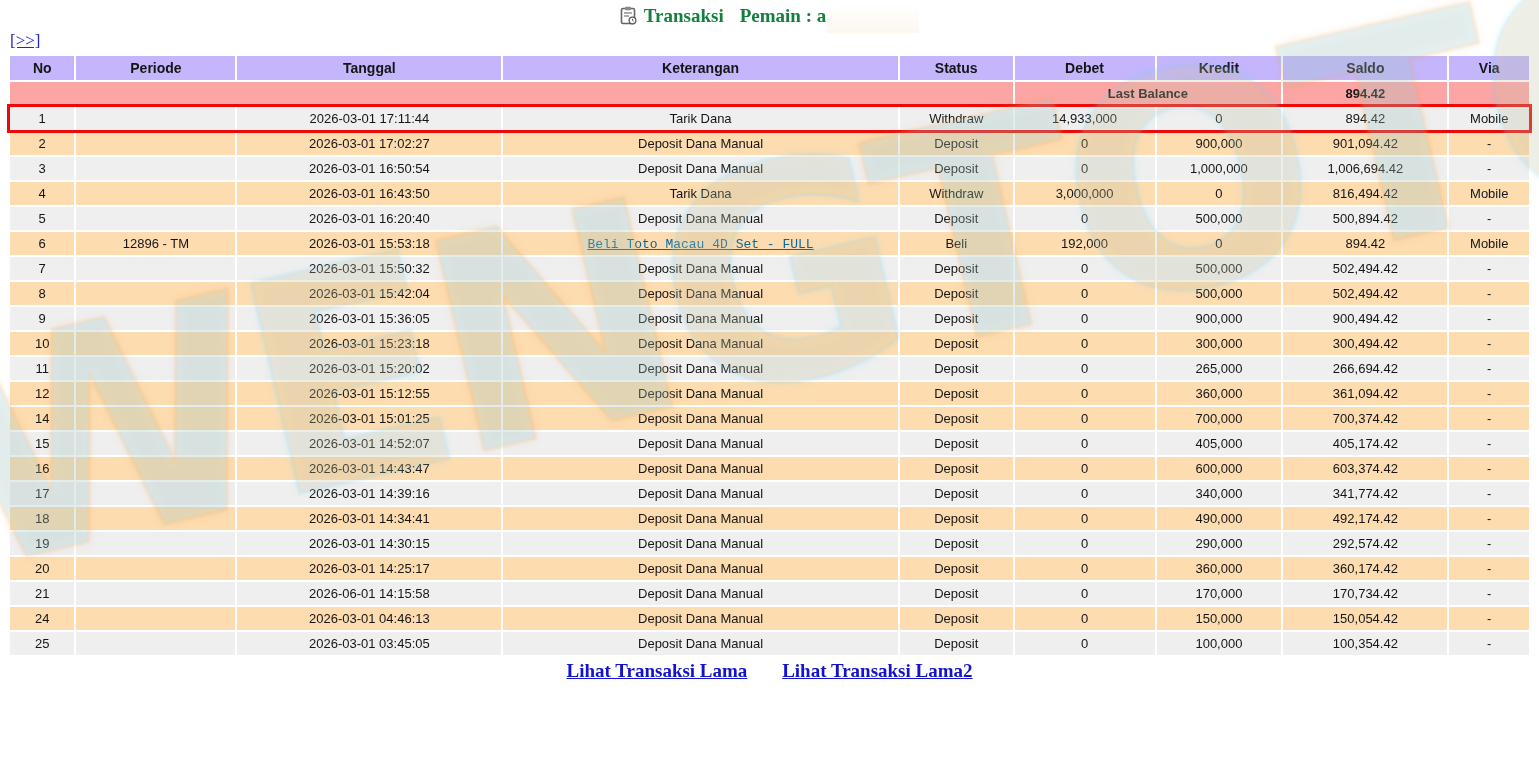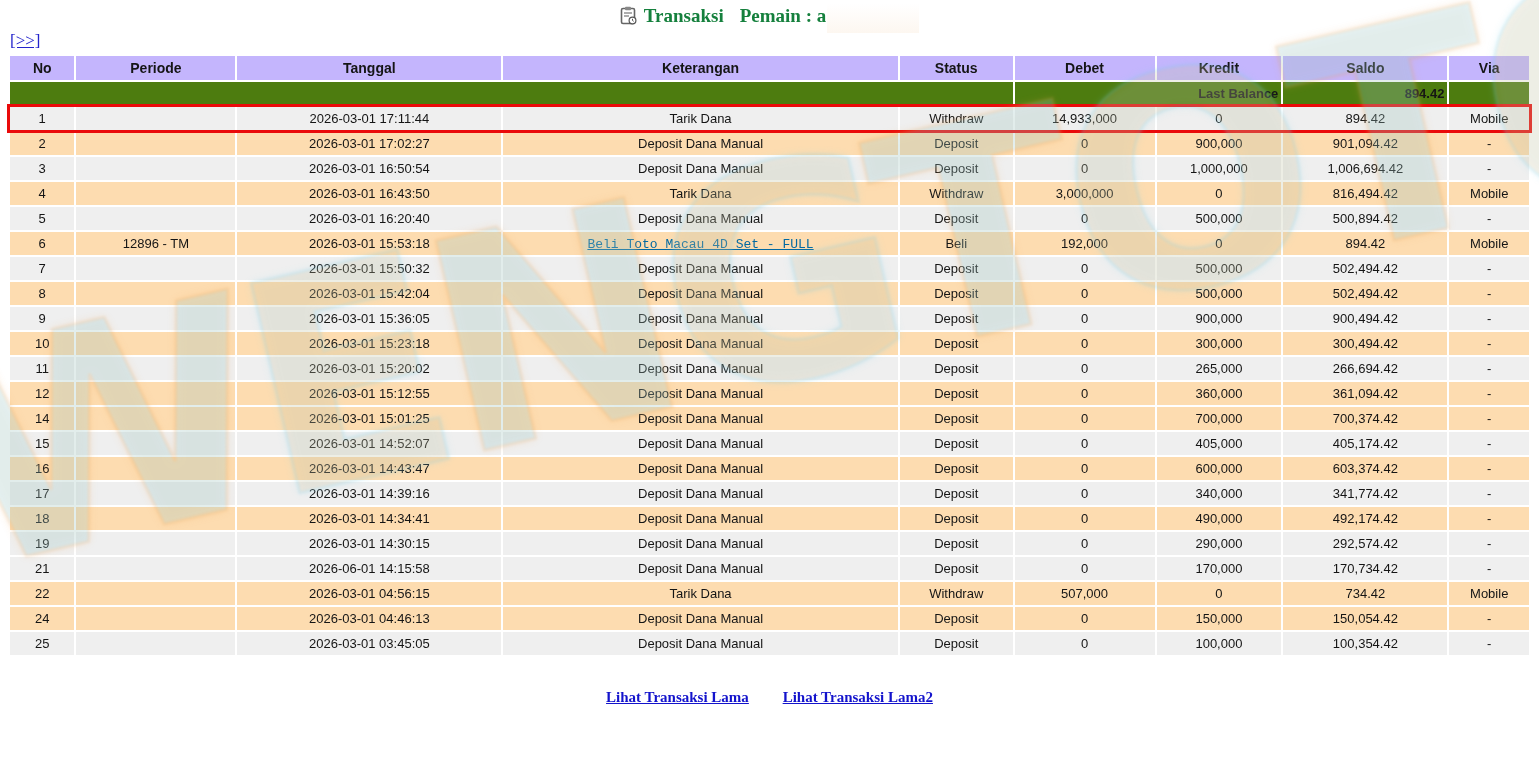--- a/index.html
+++ b/index.html
@@ -47,39 +47,39 @@
     font-size:14px; font-weight:bold; color:#151515;
     height:22px; padding:1px 2px; text-align:center;
   }
   table.tx td {
     height:21px; padding:1px 3px;
     text-align:center; font-size:13px; color:#151515;
     overflow:hidden; white-space:nowrap;
   }
   tr.row-peach td { background:#FDDCB0; }
   tr.row-gray  td { background:#EFEFEF; }
-  tr.lastbal td   { background:#4d7c0f;text-align:right; }
+  tr.lastbal td   { background:#fca5a5; }
   .lb-label { font-weight:bold; font-size:14px; color:#141414; }
   .lb-value { font-weight:bold; font-size:13.5px; color:#1616CC; }
 
   td.c-status { color:#CC2222; }
   td.c-kredit { color:#3A3AC8; }
   td.c-saldo  { color:#24249E; }
   td.c-tanggal, td.c-debet, td.c-via, td.c-no, td.c-periode { color:#1b1b1b; }
 
   a.ket-link { color:#0369a1; text-decoration:underline; cursor:pointer;font-family:Liberation Mono, monospace; }
 
   tr.highlight { outline:3px solid #EA0A0A; }
 
   
   .footer-links {
     text-align:center; padding-top:3px;
     font-family:"Liberation Serif", serif;
-    font-weight:bold; font-size:15px;
-    position:relative; z-index:2;margin-top:29px;
+    font-weight:bold; font-size:19px;
+    position:relative; z-index:2;
   }
   .footer-links a { color:#1313CC; text-decoration:underline; margin:0 15px; cursor:pointer; }
 
   
   .watermark {
     position:absolute; top:298px; left:-55px;
     z-index:5; pointer-events:none;
     white-space:nowrap;
     font-family:"DejaVu Sans", sans-serif;
     font-weight:bold; font-size:295px; letter-spacing:-12px;
@@ -339,41 +339,41 @@
     <td class="c-no">19</td>
     <td class="c-periode"></td>
     <td class="c-tanggal">2026-03-01 14:30:15</td>
     <td class="c-ket">Deposit Dana Manual</td>
     <td class="c-status">Deposit</td>
     <td class="c-debet">0</td>
     <td class="c-kredit">290,000</td>
     <td class="c-saldo">292,574.42</td>
     <td class="c-via">-</td>
   </tr>
+      <tr class="row-peach">
+    <td class="c-no">20</td>
+    <td class="c-periode"></td>
+    <td class="c-tanggal">2026-03-01 14:25:17</td>
+    <td class="c-ket">Deposit Dana Manual</td>
+    <td class="c-status">Deposit</td>
+    <td class="c-debet">0</td>
+    <td class="c-kredit">360,000</td>
+    <td class="c-saldo">360,174.42</td>
+    <td class="c-via">-</td>
+  </tr>
       <tr class="row-gray">
     <td class="c-no">21</td>
     <td class="c-periode"></td>
     <td class="c-tanggal">2026-06-01 14:15:58</td>
     <td class="c-ket">Deposit Dana Manual</td>
     <td class="c-status">Deposit</td>
     <td class="c-debet">0</td>
     <td class="c-kredit">170,000</td>
     <td class="c-saldo">170,734.42</td>
     <td class="c-via">-</td>
-  </tr>
-      <tr class="row-peach">
-    <td class="c-no">22</td>
-    <td class="c-periode"></td>
-    <td class="c-tanggal">2026-03-01 04:56:15</td>
-    <td class="c-ket">Tarik Dana</td>
-    <td class="c-status">Withdraw</td>
-    <td class="c-debet">507,000</td>
-    <td class="c-kredit">0</td>
-    <td class="c-saldo">734.42</td>
-    <td class="c-via">Mobile</td>
   </tr>
       <tr class="row-peach">
     <td class="c-no">24</td>
     <td class="c-periode"></td>
     <td class="c-tanggal">2026-03-01 04:46:13</td>
     <td class="c-ket">Deposit Dana Manual</td>
     <td class="c-status">Deposit</td>
     <td class="c-debet">0</td>
     <td class="c-kredit">150,000</td>
     <td class="c-saldo">150,054.42</td>

